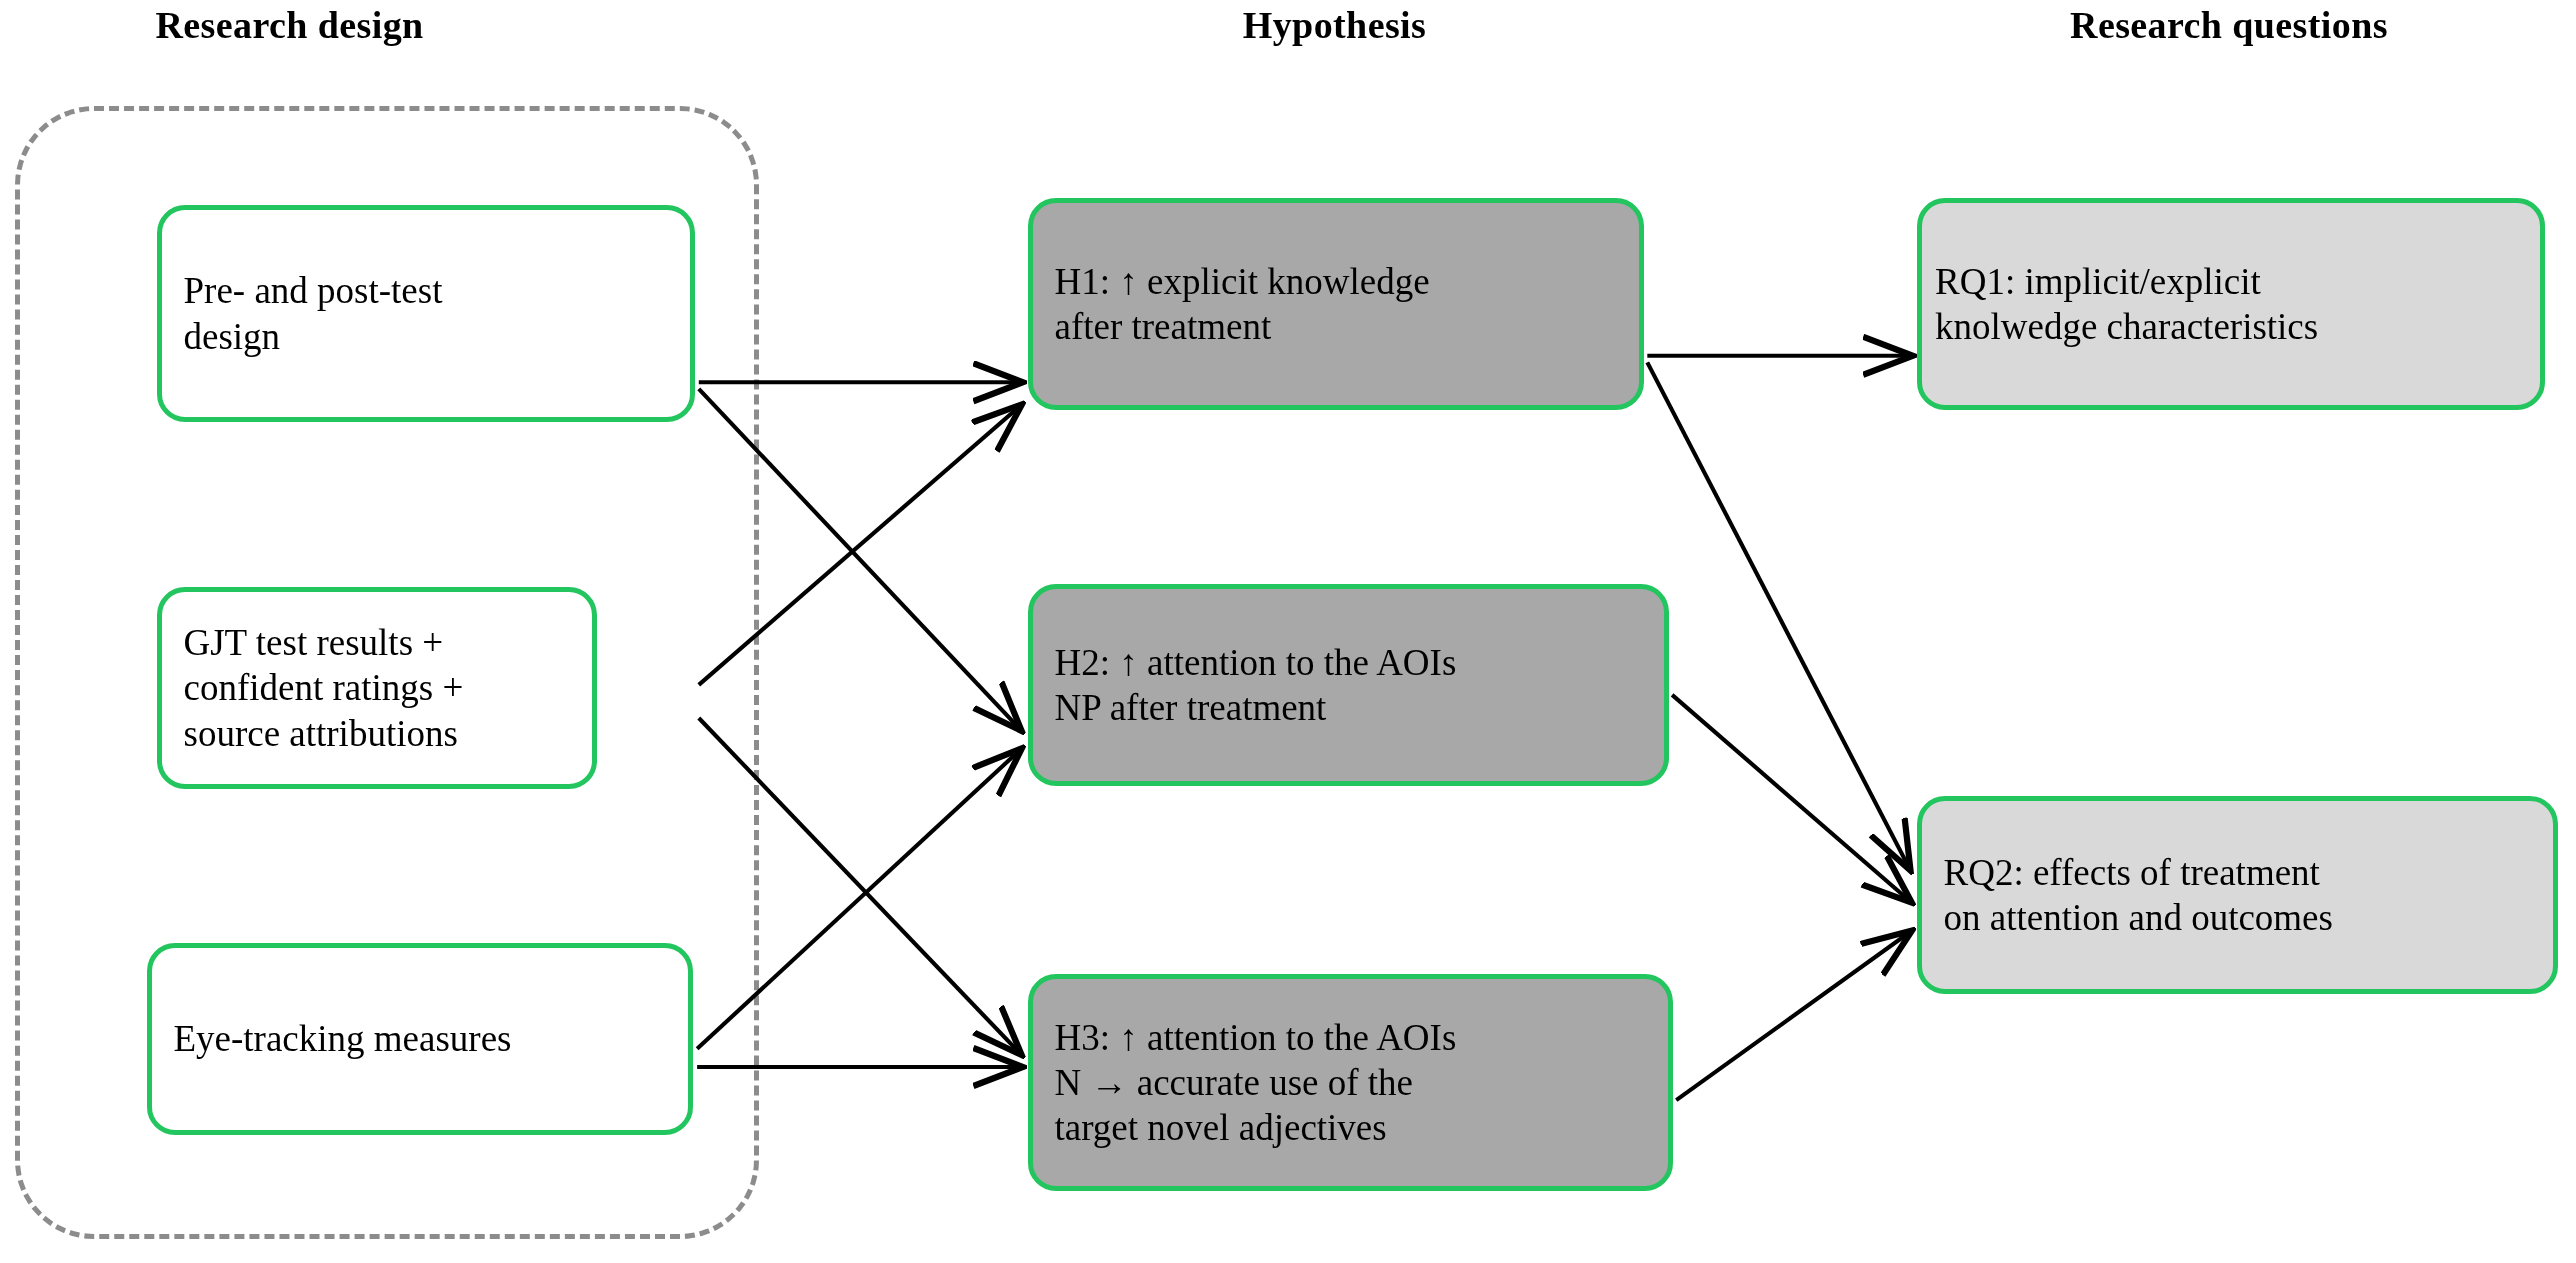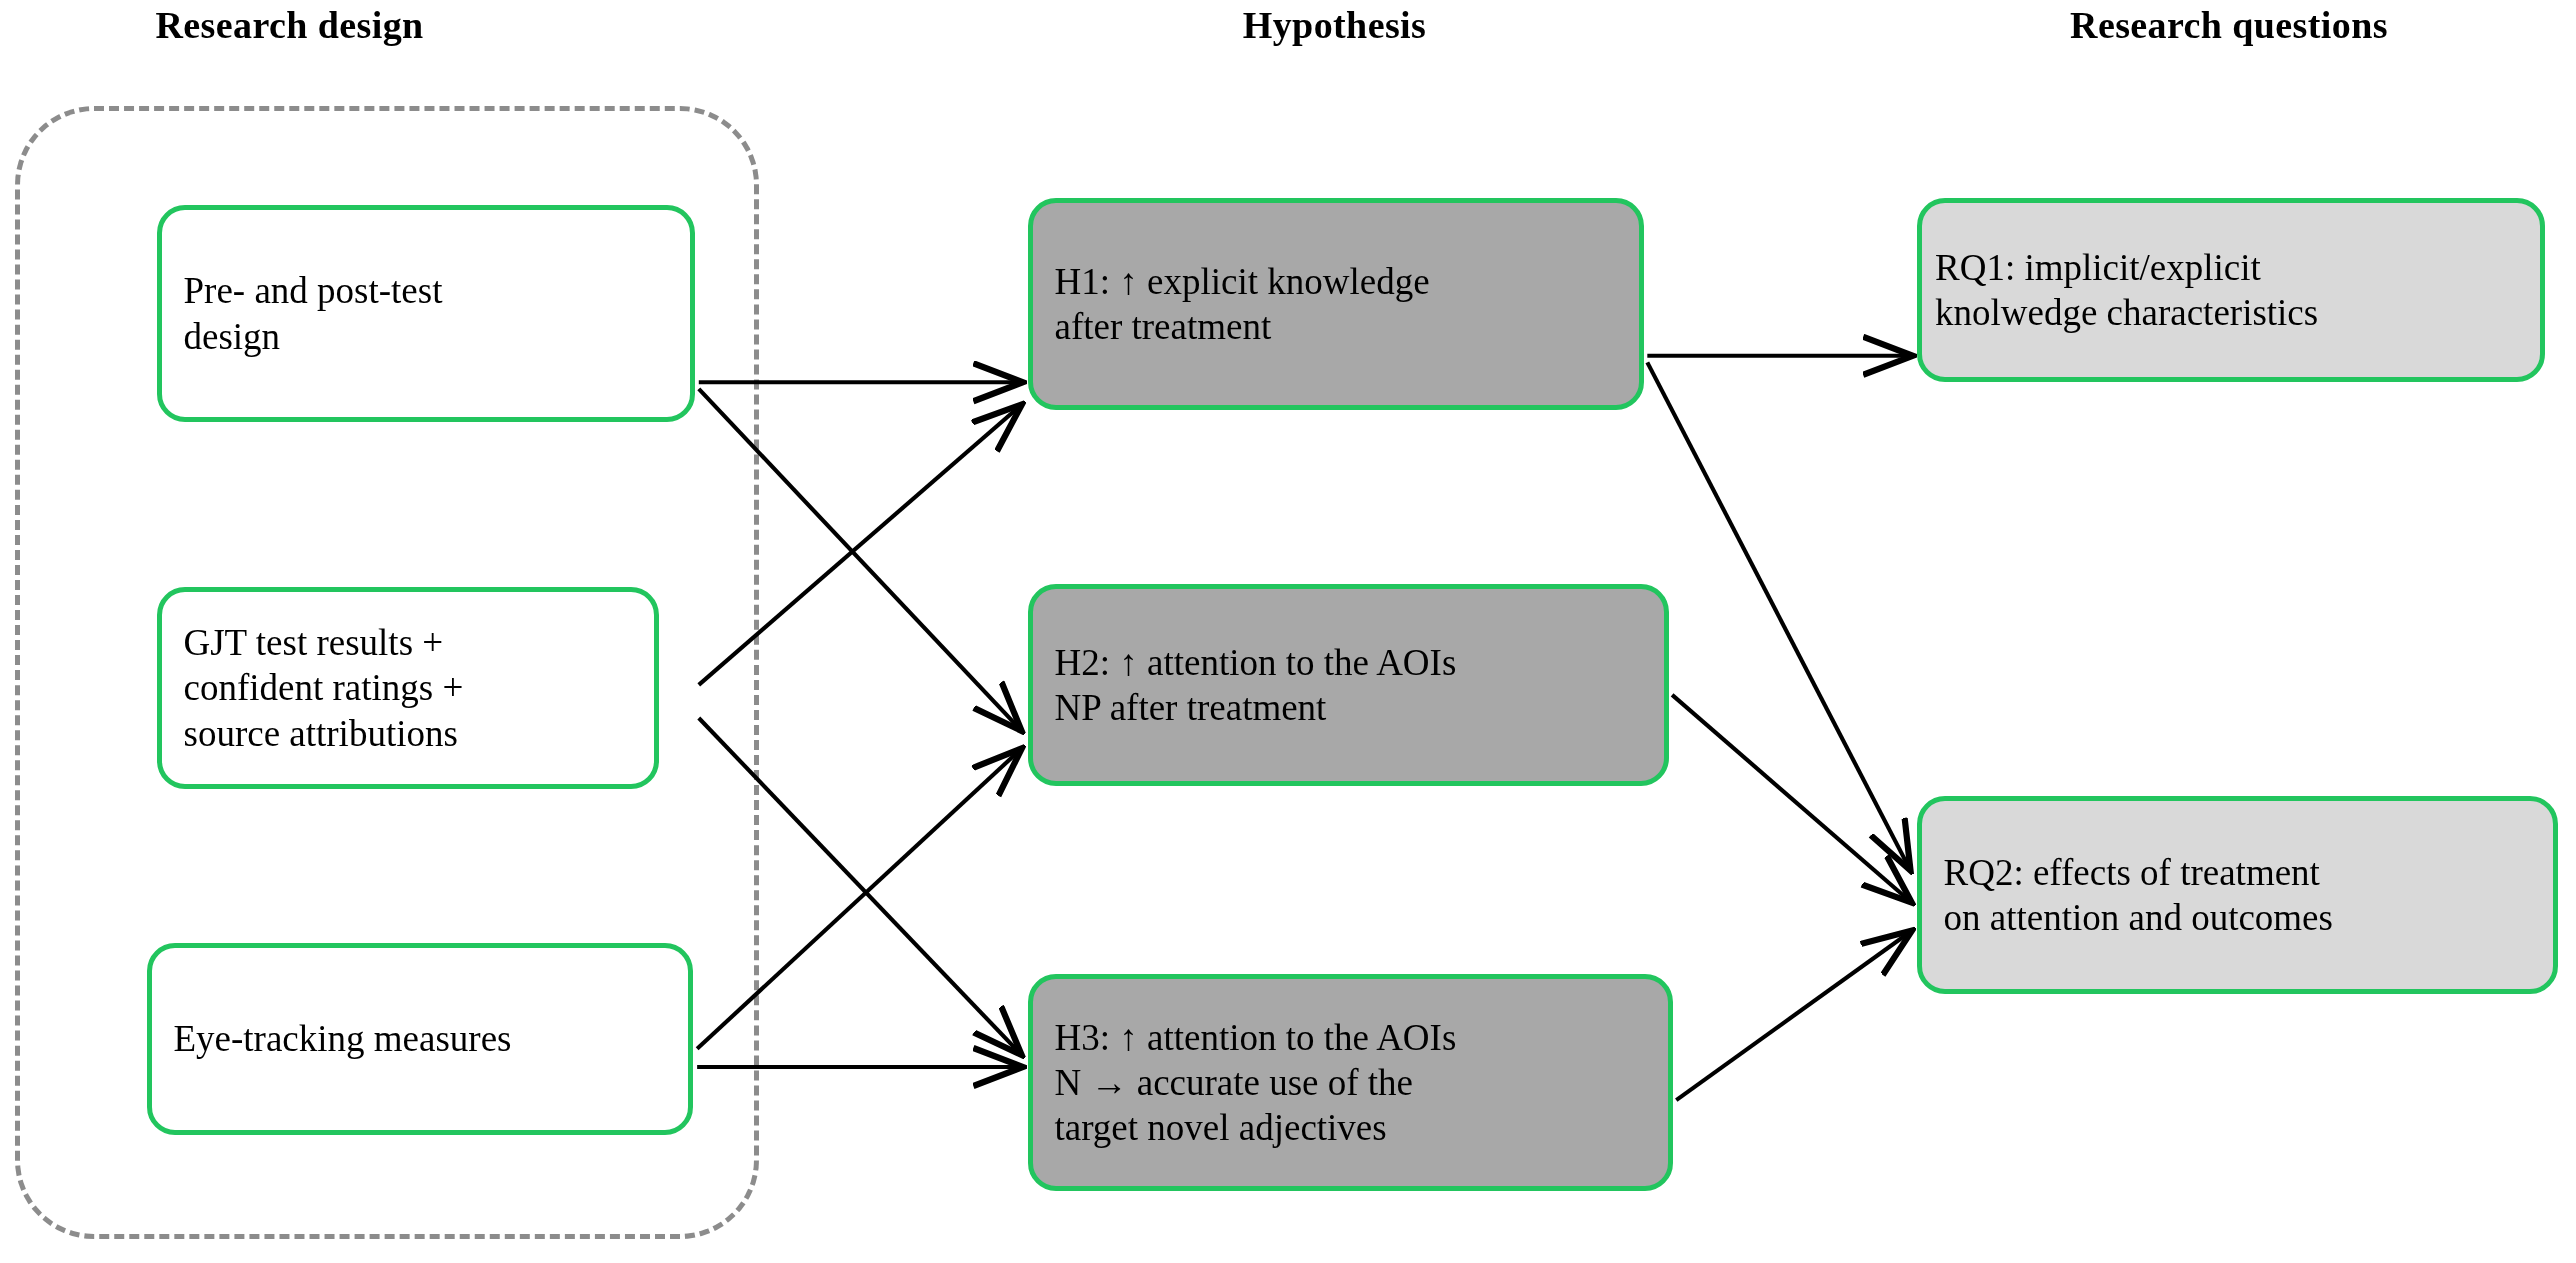--- a/index.html
+++ b/index.html
@@ -62,30 +62,30 @@
     display: block;
     white-space: pre-line;
   }
 
   .node.design { background: #ffffff; }
   .node.hypo   { background: #a8a8a8; }
   .node.rq     { background: #d9d9d9; }
 
   
   #box-pretest      { left: 157px; top: 205px;  width: 538px; height: 217px; }
-  #box-gjt          { left: 157px; top: 587px;  width: 502px; height: 202px; }
+  #box-gjt          { left: 157px; top: 587px;  width: 440px; height: 202px; }
   #box-eyetracking  { left: 147px; top: 943px; width: 546px; height: 192px; text-align: right; }
 
   
   #box-h1 { left: 1028px; top: 198px;  width: 616px; height: 212px; }
   #box-h2 { left: 1028px; top: 584px;  width: 641px; height: 202px; }
   #box-h3 { left: 1028px; top: 974px; width: 645px; height: 217px; }
 
   
-  #box-rq1 { left: 1917px; top: 198px; width: 628px; height: 184px; padding-left: 13px; }
+  #box-rq1 { left: 1917px; top: 198px; width: 628px; height: 212px; padding-left: 13px; }
   #box-rq2 { left: 1917px; top: 796px; width: 641px; height: 198px; }
 
   
   #connectors {
     position: absolute;
     left: 0;
     top: 0;
     width: 2576px;
     height: 1264px;
     pointer-events: none;

